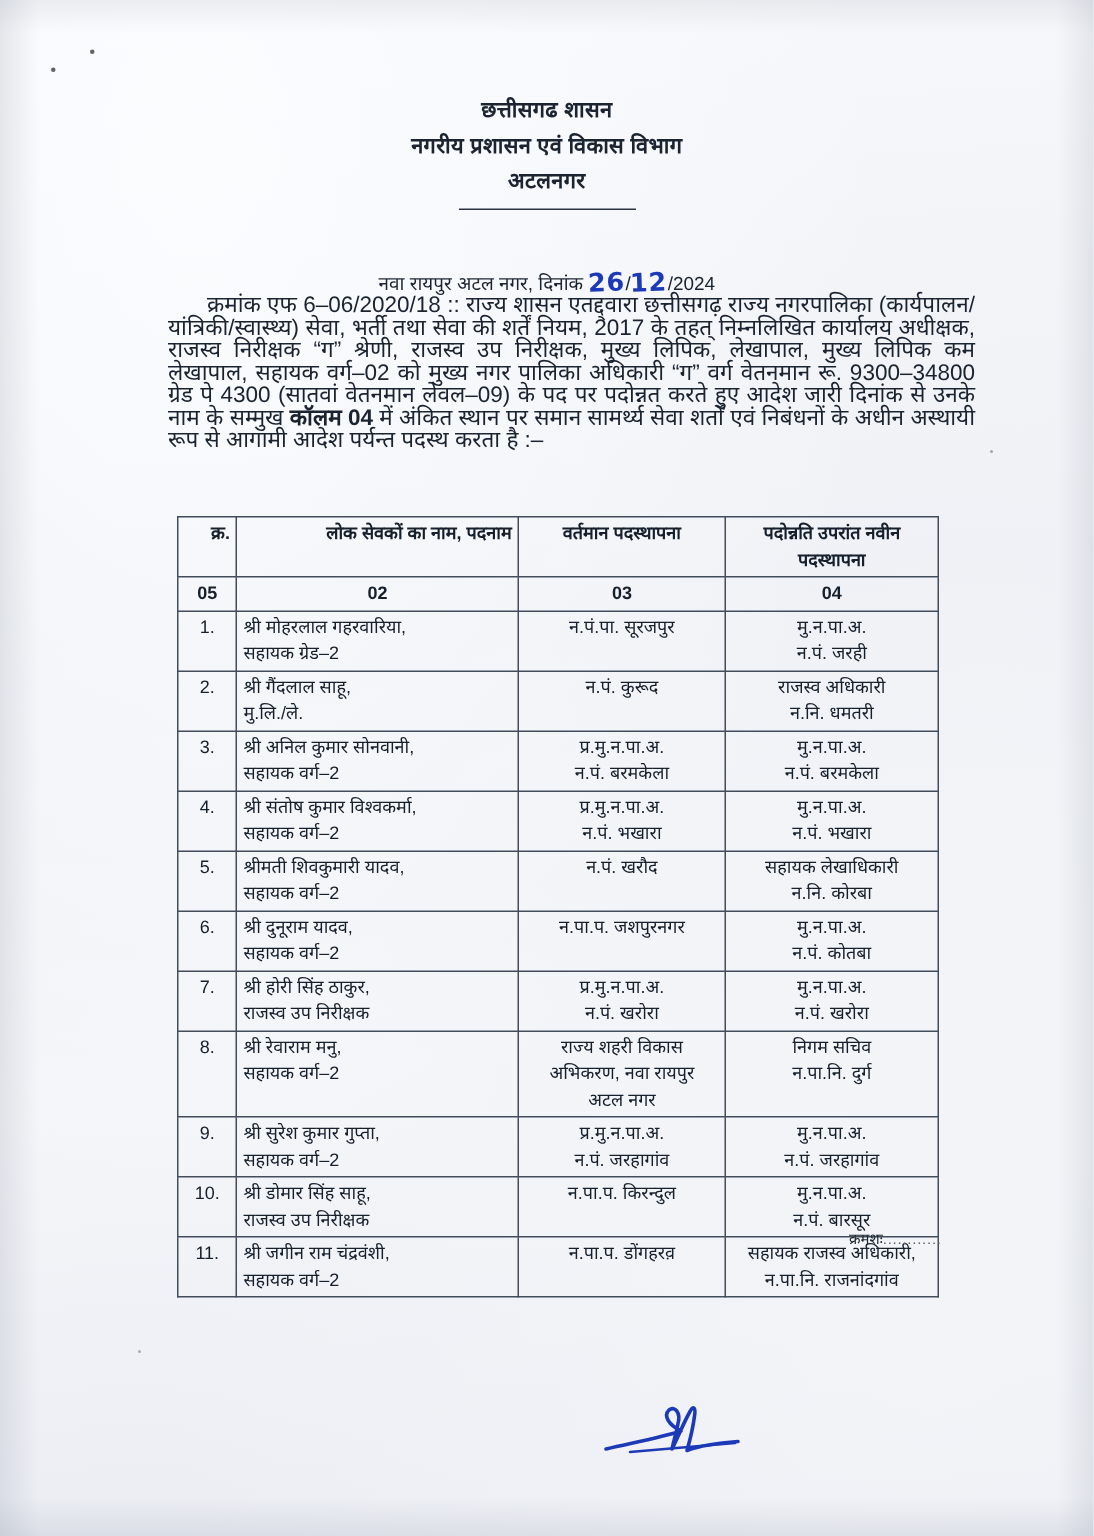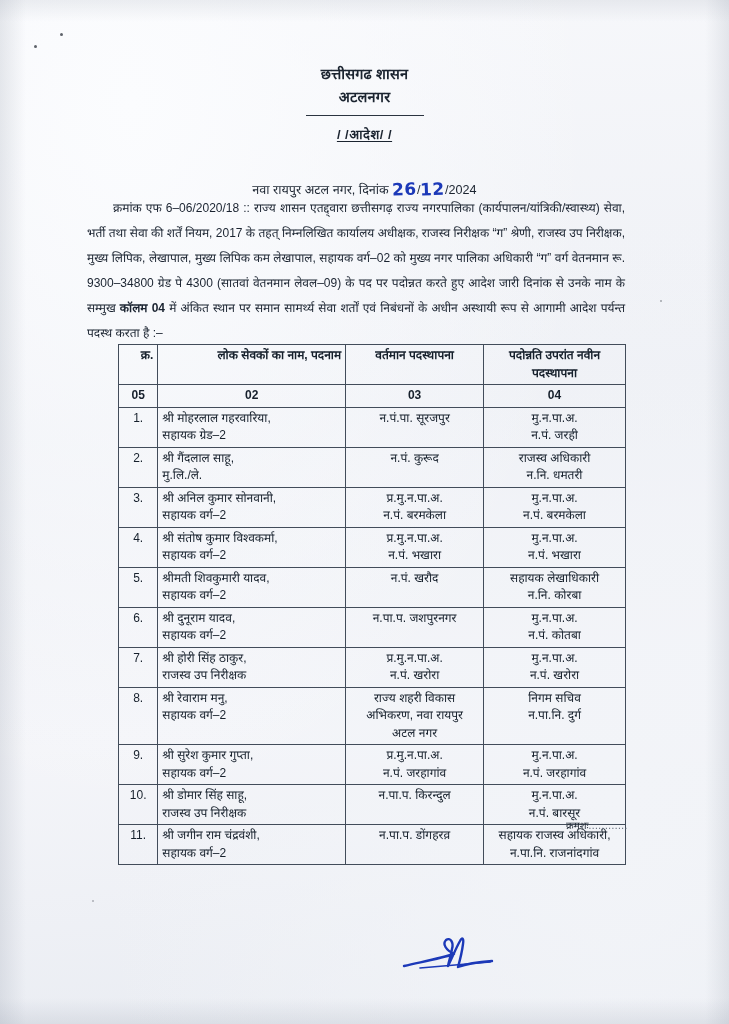--- a/index.html
+++ b/index.html
@@ -56,22 +56,22 @@
   }
   .dateline span{vertical-align:baseline;}
   .hand{
     color:#1c39b8;font-weight:bold;font-size:17px;
     font-family:"DejaVu Sans",sans-serif;
     letter-spacing:.5px;display:inline-block;
     transform:translateY(1px) rotate(-2deg);
   }
 
   .body-para{
-    position:absolute;left:87px;top:196px;width:538px;
-    font-size:12px;line-height:25px;color:#1a2330;
+    position:absolute;left:112px;top:196px;width:538px;
+    font-size:15px;line-height:15px;color:#1a2330;
     text-align:justify;text-justify:inter-word;
   }
   .body-para .indent{display:inline-block;width:26px;}
   .body-para b{font-weight:bold;}
 
   table.grid{
     position:absolute;left:118px;top:344px;width:508px;
     border-collapse:collapse;color:#16202c;
     font-size:12px;
   }
@@ -107,27 +107,25 @@
 
   <div class="speck" style="left:34px;top:45px;width:3px;height:3px;"></div>
   <div class="speck" style="left:60px;top:33px;width:3px;height:3px;"></div>
   <div class="speck" style="left:660px;top:300px;width:2px;height:2px;opacity:.4;"></div>
   <div class="speck" style="left:92px;top:900px;width:2px;height:2px;opacity:.35;"></div>
 
   <div class="content">
 
     <div class="hdr">
       <div class="l1">छत्तीसगढ शासन</div>
+      <div class="l2">नगरीय प्रशासन एवं विकास विभाग</div>
       <div class="l4">अटलनगर</div>
     </div>
     <div class="rule"></div>
 
-    <div class="aadesh-wrap">
-      <div class="aadesh aadesh-inner">/ /आदेश/ /</div>
-    </div>
 
     <div class="dateline">
       <span>नवा रायपुर अटल नगर, दिनांक</span>
       <span class="hand">26</span><span>/</span><span class="hand">12</span><span>/</span><span>2024</span>
     </div>
 
     <div class="body-para"><span class="indent"></span><span>क्रमांक एफ</span> <span>6–06/2020/18</span> <span>::</span> <span>राज्य शासन एतद्द्वारा छत्तीसगढ़ राज्य नगरपालिका (कार्यपालन/यांत्रिकी/स्वास्थ्य) सेवा, भर्ती तथा सेवा की शर्तें नियम, 2017 के तहत् निम्नलिखित कार्यालय अधीक्षक, राजस्व निरीक्षक “ग” श्रेणी, राजस्व उप निरीक्षक, मुख्य लिपिक, लेखापाल, मुख्य लिपिक कम लेखापाल, सहायक वर्ग–02 को मुख्य नगर पालिका अधिकारी “ग” वर्ग वेतनमान रू. 9300–34800 ग्रेड पे 4300 (सातवां वेतनमान लेवल–09) के पद पर पदोन्नत करते हुए आदेश जारी दिनांक से उनके नाम के सम्मुख </span><b>कॉलम 04</b><span> में अंकित स्थान पर समान सामर्थ्य सेवा शर्तों एवं निबंधनों के अधीन अस्थायी रूप से आगामी आदेश पर्यन्त पदस्थ करता है :–</span></div>
 
     <table class="grid">
       <thead>

